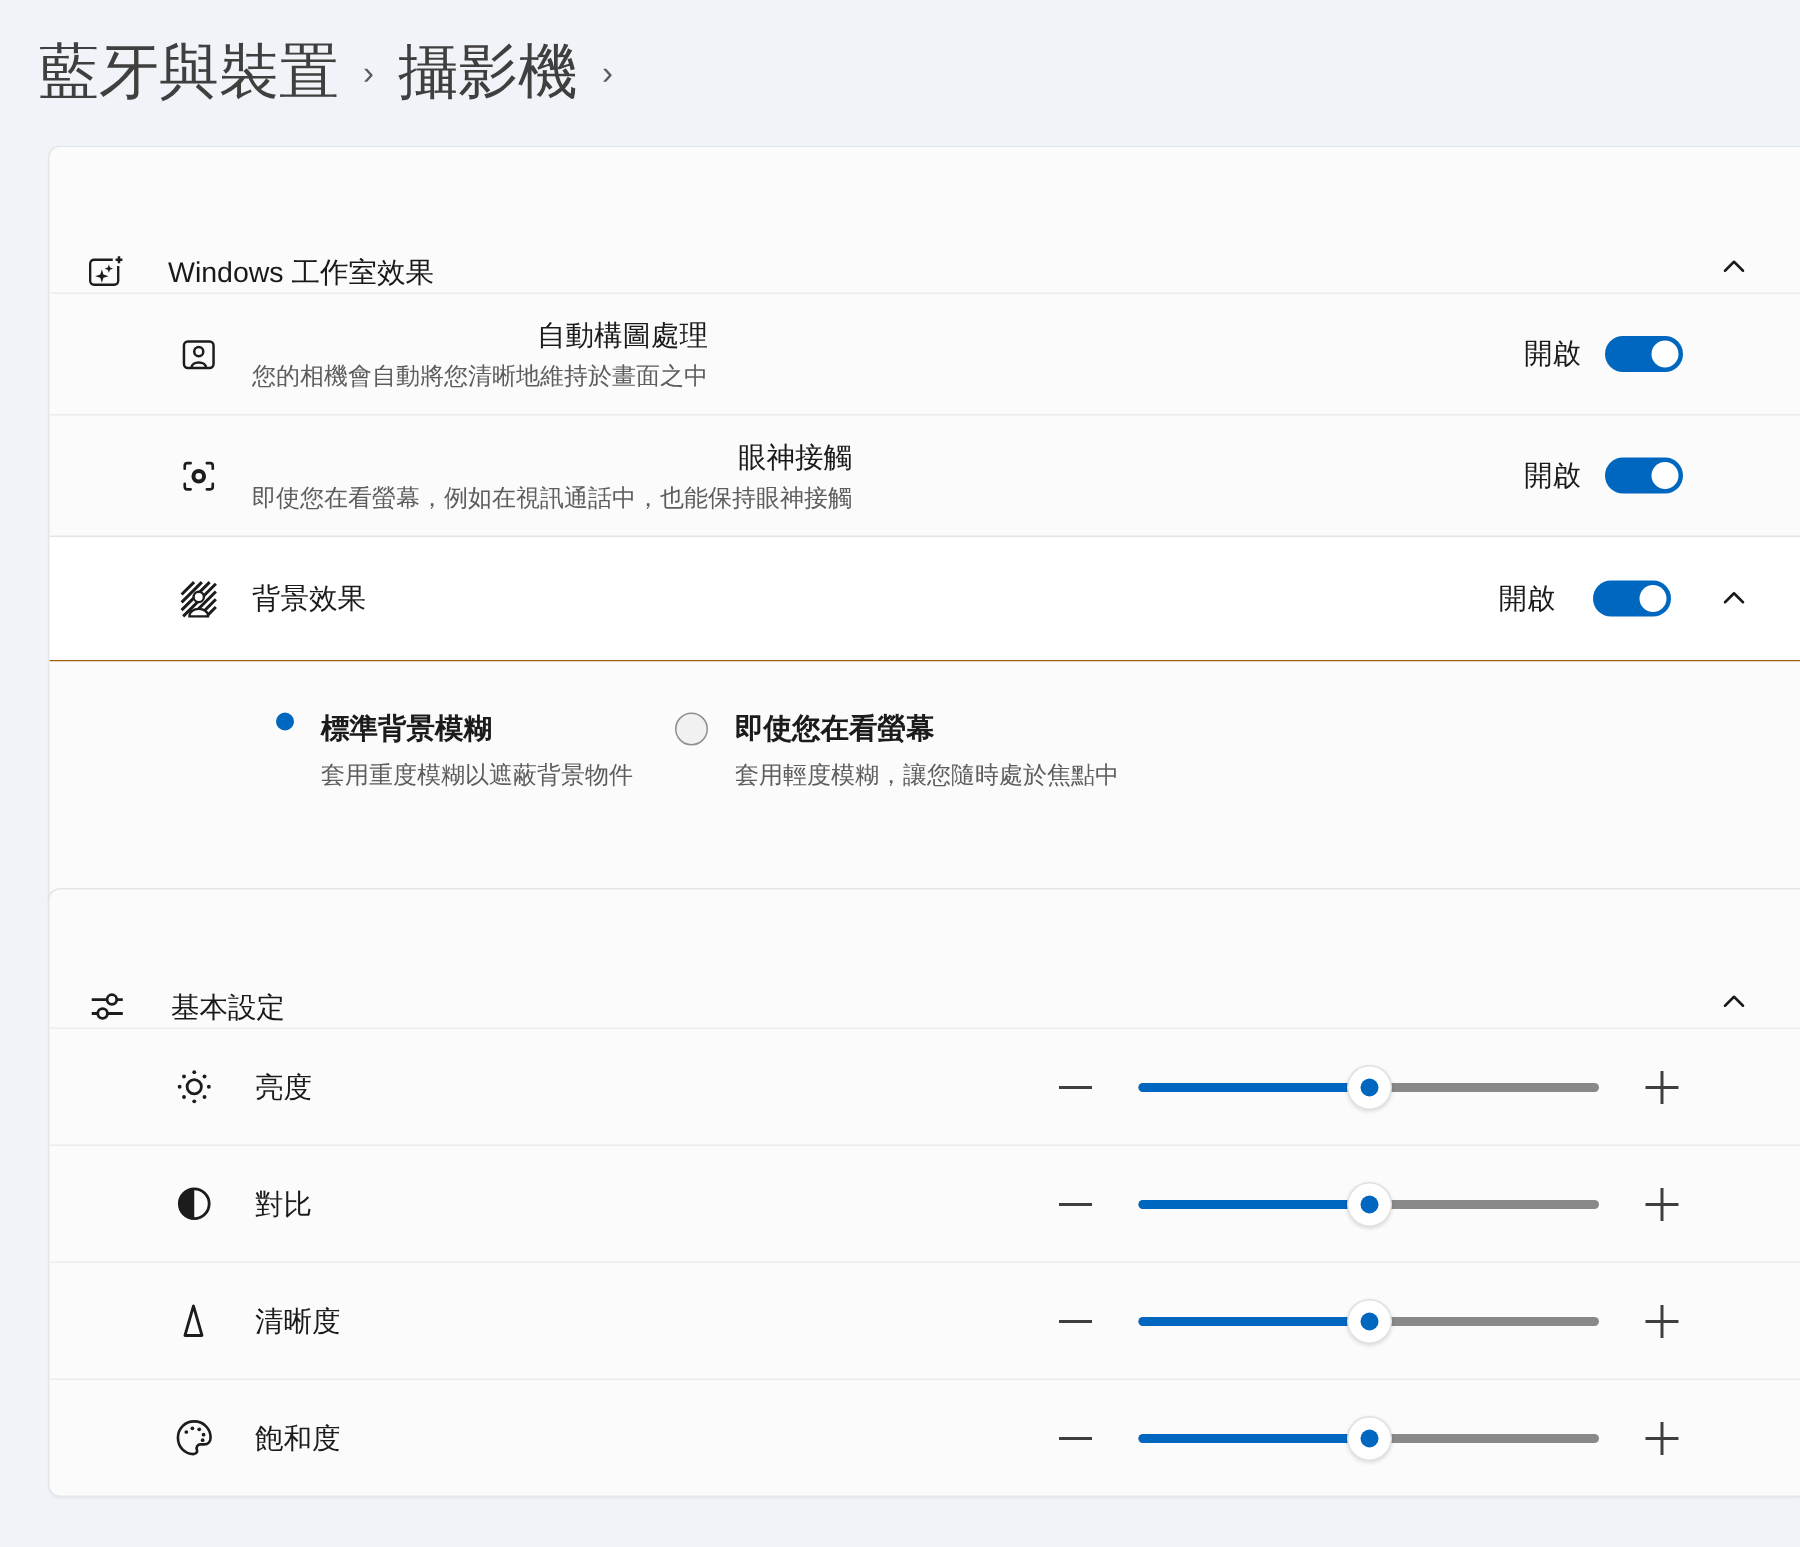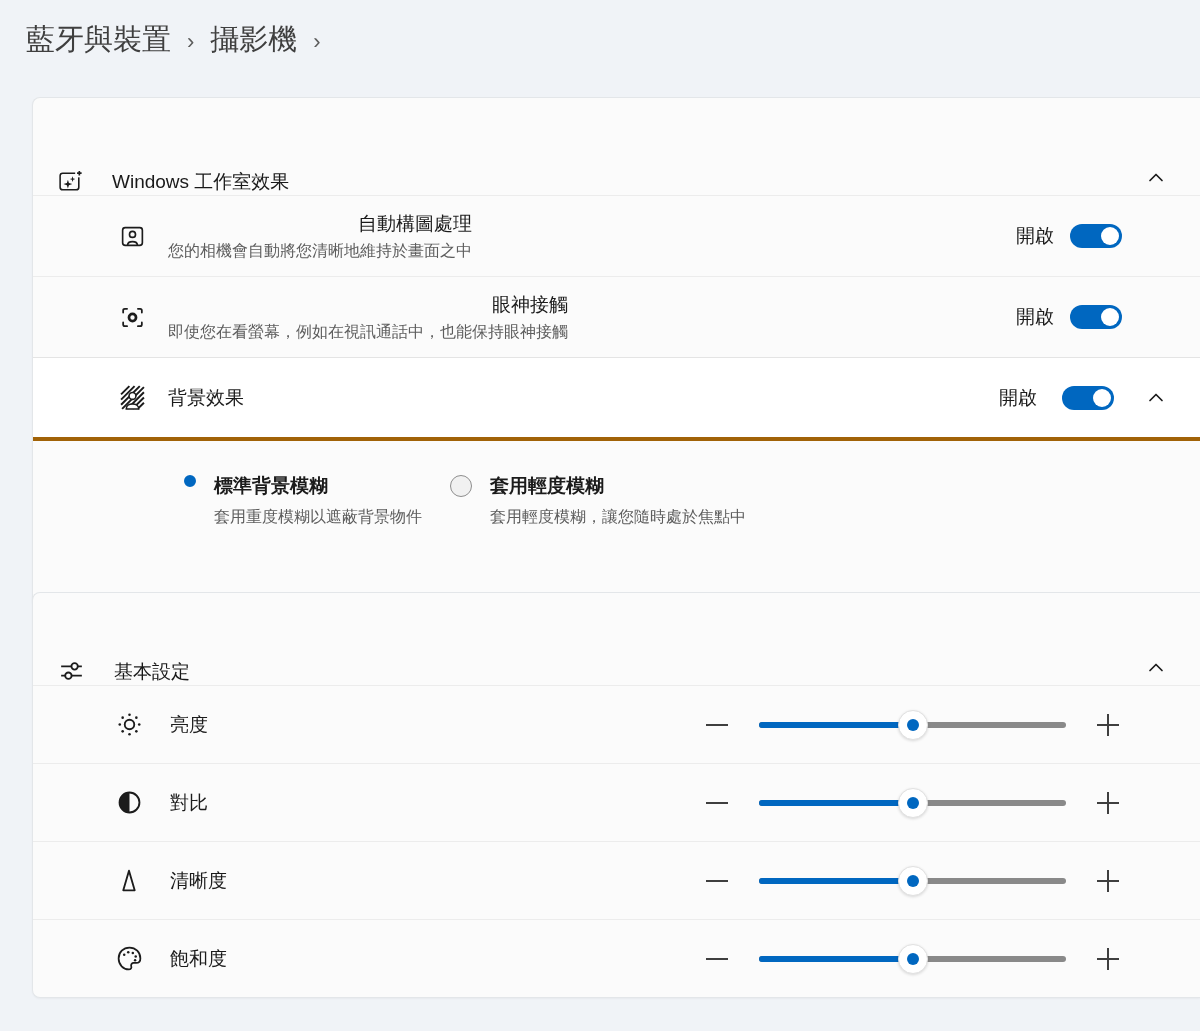--- a/index.html
+++ b/index.html
@@ -7,21 +7,21 @@
   body {
     font-family:"Liberation Sans","DejaVu Sans",sans-serif;
     background:#f0f3f7;
     color:#1a1a1a;
     position:relative;
   }
   :root { --accent:#0067c0; }
 
   
   .breadcrumb { position:absolute; left:26px; top:20px; display:flex; align-items:center; gap:16px; }
-  .crumb { font-size:29px; color:#3f3f3f; cursor:pointer; }
+  .crumb { font-size:40px; color:#3f3f3f; cursor:pointer; }
   .crumb-sep { font-size:22px; color:#5c5c5c; padding-top:3px; }
   .crumb-current { font-size:35px; font-weight:700; color:#131313; letter-spacing:-0.5px; }
 
   
   .card {
     position:absolute; left:32px; right:0;
     background:#fbfbfb;
     border:1px solid #e3e6e9; border-right:none;
     border-radius:8px 0 0 8px;
     box-shadow:0 1px 2px rgba(0,0,0,0.04);
@@ -60,21 +60,21 @@
   .toggle.on { background:var(--accent); }
   .toggle .knob {
     position:absolute; top:3px; left:3px; width:18px; height:18px;
     border-radius:50%; background:#fff;
   }
   .toggle.on .knob { left:auto; right:3px; }
 
   
   .nested {
     height:84px; background:#ffffff;
-    border-top:1px solid #e4e4e4; border-bottom:4px solid #a16207;
+    border-top:1px solid #e4e4e4; border-bottom:1px solid #a16207;
     display:flex; align-items:center;
     padding-left:86px; padding-right:27px; gap:22px;
   }
   .nested .row-right { gap:25px; }
 
   
   .radio-area { background:#fbfbfb; padding:32px 0 0 151px; display:flex; gap:28px; }
   .radio-item { display:flex; align-items:flex-start; gap:18px; cursor:pointer; }
   .radio-circle { flex:none; border-radius:50%; margin-top:2px; }
   .radio-circle.selected { width:10px; height:10px; border:6px solid var(--accent); background:#fff; }
@@ -211,21 +211,21 @@
     <div class="radio-item">
       <span class="radio-circle selected"></span>
       <span class="row-text">
         <span class="radio-title">標準背景模糊</span>
         <span class="radio-desc">套用重度模糊以遮蔽背景物件</span>
       </span>
     </div>
     <div class="radio-item">
       <span class="radio-circle unselected"></span>
       <span class="row-text">
-        <span class="radio-title">套用輕度模糊</span>
+        <span class="radio-title">即使您在看螢幕</span>
         <span class="radio-desc">套用輕度模糊，讓您隨時處於焦點中</span>
       </span>
     </div>
   </div>
 </section>
 
 <section class="card" id="card-basic">
 
   <div class="card-header">
     <span class="icon">

